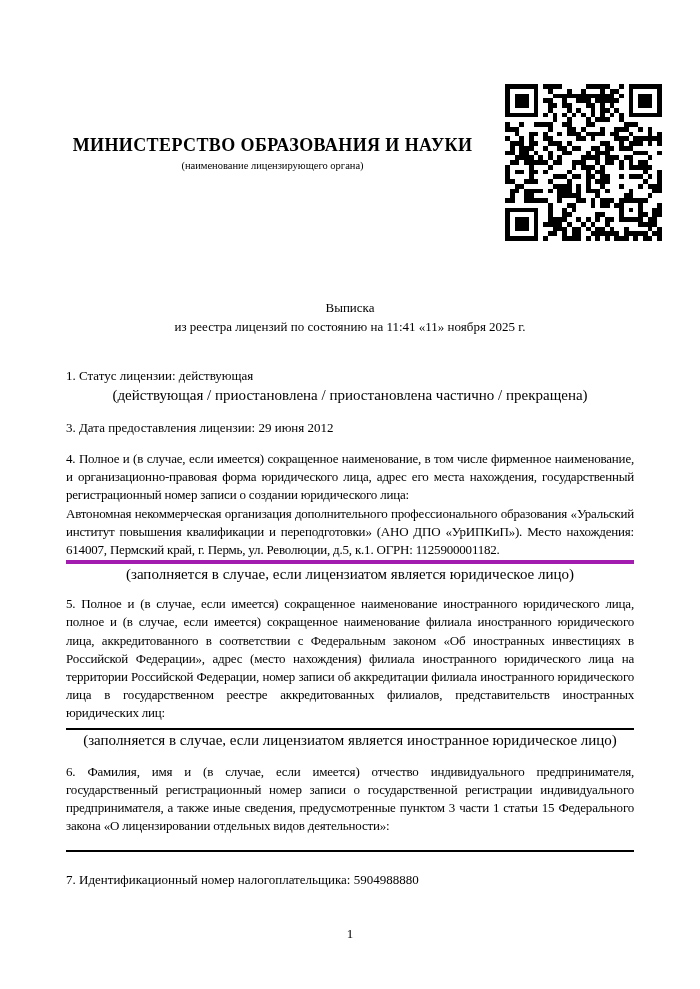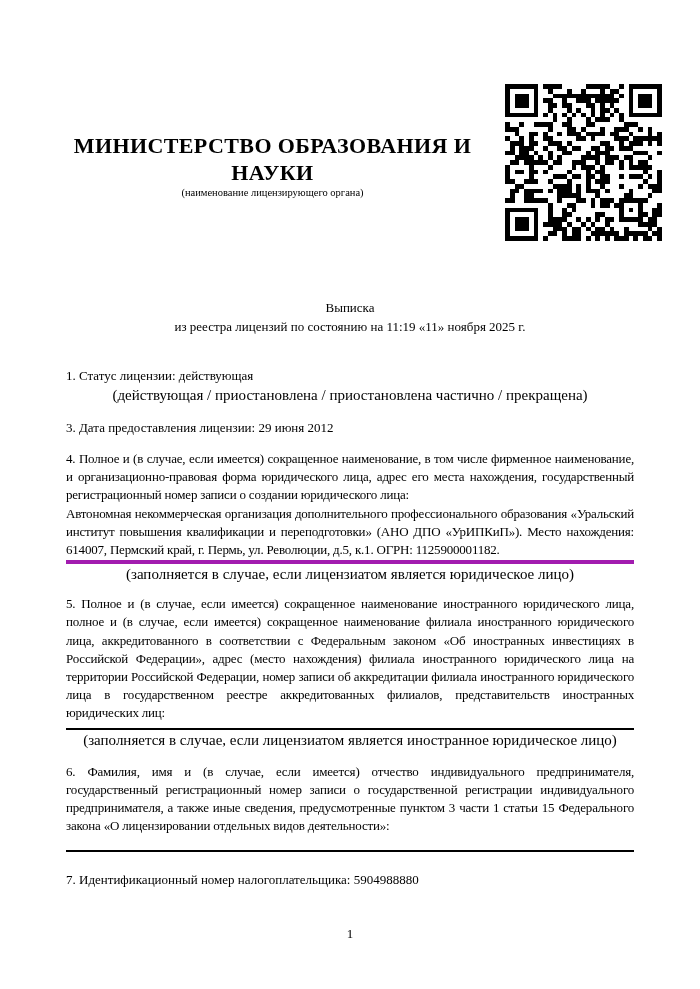--- a/index.html
+++ b/index.html
@@ -4,21 +4,21 @@
 <style>
   html,body { margin:0; padding:0; background:#ffffff; }
   .page {
     position:relative; width:700px; height:989px; background:#ffffff;
     color:#000; font-family:"Liberation Serif","DejaVu Serif",serif;
     overflow:hidden;
   }
   
   .header-row { position:absolute; top:84px; left:40px; right:38px; display:flex; }
   .ministry { flex:1; text-align:center; padding-top:48px; }
-  .ministry-name { font-size:22px; font-weight:bold; line-height:27px; letter-spacing:0.4px; }
+  .ministry-name { font-size:18px; font-weight:bold; line-height:27px; letter-spacing:0.4px; }
   .ministry-caption { font-size:10.5px; line-height:13px; margin-top:0px; }
   .qr-box { flex:0 0 157px; width:157px; height:157px; }
   .qr-box svg { width:157px; height:157px; display:block; shape-rendering:crispEdges; }
 
   
   .content { position:absolute; left:66px; top:298px; width:568px; font-size:13px; line-height:19px; }
   .doc-title { text-align:center; }
   .para { text-align:justify; line-height:18.2px; letter-spacing:-0.2px; }
   .item-status { margin-top:30px; }
   .sub-caption { font-size:15px; line-height:13px; text-align:center; margin-top:4px; letter-spacing:0; }
@@ -586,21 +586,21 @@
             <rect x="32" y="32" width="1" height="1"></rect>
           </g>
         </svg>
     </div>
   </div>
 
   <div class="content">
 
     <div class="doc-title">
       <div>Выписка</div>
-      <div>из реестра лицензий по состоянию на 11:19 «11» ноября 2025 г.</div>
+      <div>из реестра лицензий по состоянию на 11:41 «11» ноября 2025 г.</div>
     </div>
 
     <div class="item-status">1. Статус лицензии: действующая</div>
     <div class="sub-caption">(действующая / приостановлена / приостановлена частично / прекращена)</div>
 
 
     <div class="item-date">3. Дата предоставления лицензии: 29 июня 2012</div>
 
     <div class="para q4">4. Полное и (в случае, если имеется) сокращенное наименование, в том числе фирменное наименование, и организационно-правовая форма юридического лица, адрес его места нахождения, государственный регистрационный номер записи о создании юридического лица:</div>
     <div class="para a4">Автономная некоммерческая организация дополнительного профессионального образования «Уральский институт повышения квалификации и переподготовки» (АНО ДПО «УрИПКиП»). Место нахождения: 614007, Пермский край, г. Пермь, ул. Революции, д.5, к.1. ОГРН: 1125900001182.</div>

